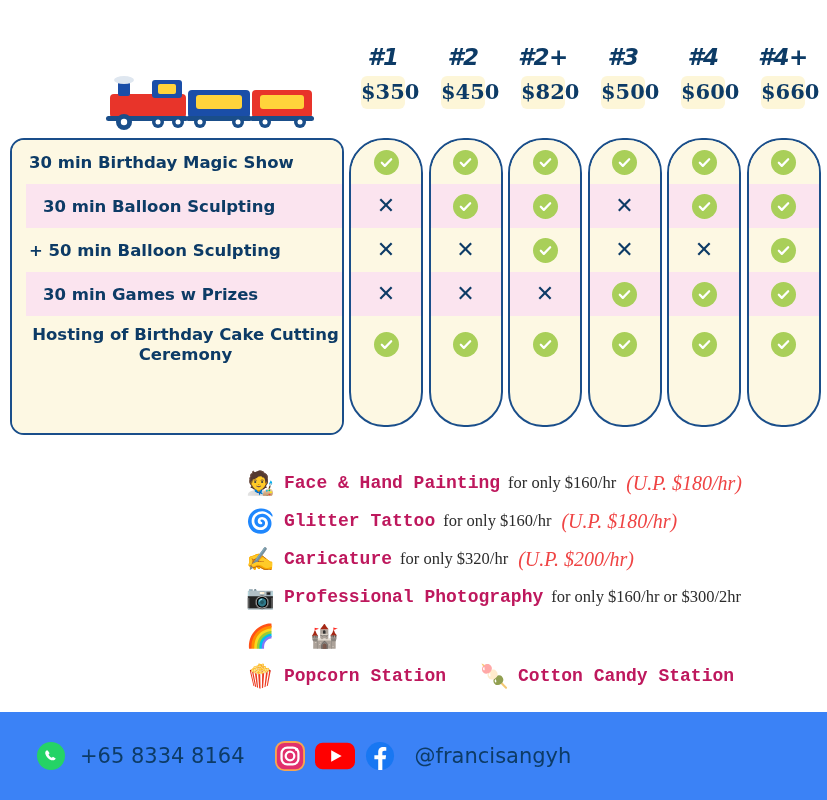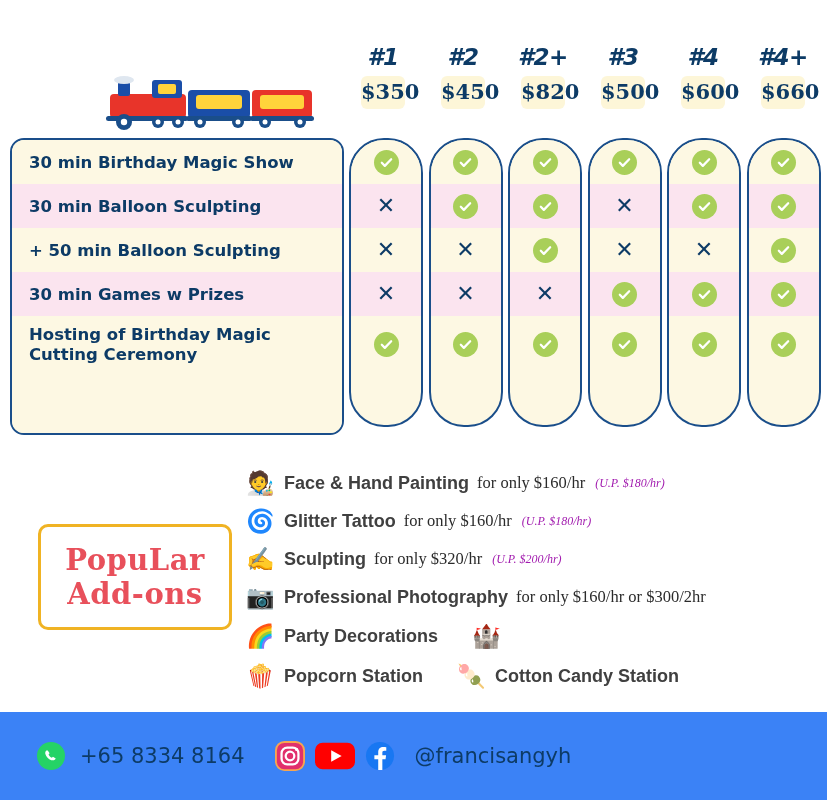--- a/index.html
+++ b/index.html
@@ -67,20 +67,21 @@
     height: 60px;
   }
 
   
   .table-wrap {
     position: absolute;
     left: 10px;
     top: 138px;
     width: 644px;
     height: 295px;
+    text-align: center;
   }
   .features-box {
     position: absolute;
     left: 0;
     top: 0;
     width: 330px;
     height: 293px;
     border: 2px solid #1a4e8a;
     border-radius: 14px;
     overflow: hidden;
@@ -91,21 +92,21 @@
     display: flex;
     align-items: center;
     padding-left: 17px;
     font-family: "DejaVu Sans", sans-serif;
     font-weight: bold;
     font-size: 16.5px;
     color: #0d3b66;
     box-sizing: border-box;
   }
   .feat-row.odd { background: #fdf8e3; }
-  .feat-row.even { background: #fbe4ef; }
+  .feat-row.even { background: #fbe4ef; margin-left: 14px; }
   .feat-row.tall { height: 57px; line-height: 20px; }
   .feat-row.blank { height: 60px; background: #fdf8e3; }
 
   .col-strip {
     position: absolute;
     top: 0;
     width: 70px;
     height: 285px;
     border: 2px solid #1a4e8a;
     border-radius: 35px;
@@ -192,39 +193,39 @@
     width: 34px;
     height: 30px;
     display: flex;
     align-items: center;
     justify-content: center;
     font-size: 23px;
     line-height: 26px;
     margin-right: 6px;
   }
   .addon-name {
-    font-family: Liberation Sans, sans-serif;
+    font-family: Liberation Mono, monospace;
     font-weight: bold;
     font-size: 18px;
-    color: #404040;
+    color: #be185d;
     margin-right: 8px;
     white-space: nowrap;
   }
   .addon-price {
     font-family: "Liberation Serif", serif;
     font-size: 16.5px;
     color: #2b2b2b;
     margin-right: 10px;
     white-space: nowrap;
   }
   .addon-up {
     font-family: "Liberation Serif", serif;
     font-style: italic;
-    font-size: 12px;
-    color: #a21caf;
+    font-size: 20px;
+    color: #ef4444;
     white-space: nowrap;
   }
   .addon-row.pair { height: 40px; }
   .addon-row .second-icon { margin-left: 24px; }
 
   
   .footer {
     position: absolute;
     left: 0;
     bottom: 0;
@@ -327,21 +328,21 @@
         <div class="feat-row even">
           <span>30 min Balloon Sculpting</span>
         </div>
         <div class="feat-row odd">
           <span>+ 50 min Balloon Sculpting</span>
         </div>
         <div class="feat-row even">
           <span>30 min Games w Prizes</span>
         </div>
         <div class="feat-row odd tall">
-          <span>Hosting of Birthday Magic Cutting Ceremony</span>
+          <span>Hosting of Birthday Cake Cutting Ceremony</span>
         </div>
         <div class="feat-row blank"></div>
       </div>
     <div id="col-strips">
         <div class="col-strip" style="left: 339px;">
           <div class="cell odd">
             <div class="check">
               <svg width="15" height="15" viewBox="0 0 16 16">
                 <path d="M3 8.3l3.2 3.3L13 4.6" stroke="#ffffff" stroke-width="2.4" fill="none" stroke-linecap="round" stroke-linejoin="round"></path>
               </svg>
@@ -522,51 +523,46 @@
               <svg width="15" height="15" viewBox="0 0 16 16">
                 <path d="M3 8.3l3.2 3.3L13 4.6" stroke="#ffffff" stroke-width="2.4" fill="none" stroke-linecap="round" stroke-linejoin="round"></path>
               </svg>
             </div>
           </div>
         </div>
       </div>
   </div>
 
   <div class="addons">
-    <div class="popular-badge">
-      <div class="l1">PopuLar</div>
-      <div class="l2">Add-ons</div>
-    </div>
     <div class="addon-list" id="addon-list">
         <div class="addon-row">
           <span class="addon-icon">🧑‍🎨</span>
           <span class="addon-name">Face &amp; Hand Painting</span>
           <span class="addon-price">for only $160/hr</span>
           <span class="addon-up">(U.P. $180/hr)</span>
         </div>
         <div class="addon-row">
           <span class="addon-icon">🌀</span>
           <span class="addon-name">Glitter Tattoo</span>
           <span class="addon-price">for only $160/hr</span>
           <span class="addon-up">(U.P. $180/hr)</span>
         </div>
         <div class="addon-row">
           <span class="addon-icon">✍</span>
-          <span class="addon-name">Sculpting</span>
+          <span class="addon-name">Caricature</span>
           <span class="addon-price">for only $320/hr</span>
           <span class="addon-up">(U.P. $200/hr)</span>
         </div>
         <div class="addon-row">
           <span class="addon-icon">📷</span>
           <span class="addon-name">Professional Photography</span>
           <span class="addon-price">for only $160/hr or $300/2hr</span>
         </div>
         <div class="addon-row pair">
           <span class="addon-icon">🌈</span>
-          <span class="addon-name">Party Decorations</span>
           <span class="addon-icon second-icon">🏰</span>
         </div>
         <div class="addon-row pair">
           <span class="addon-icon">🍿</span>
           <span class="addon-name">Popcorn Station</span>
           <span class="addon-icon second-icon">🍡</span>
           <span class="addon-name">Cotton Candy Station</span>
         </div>
       </div>
   </div>

